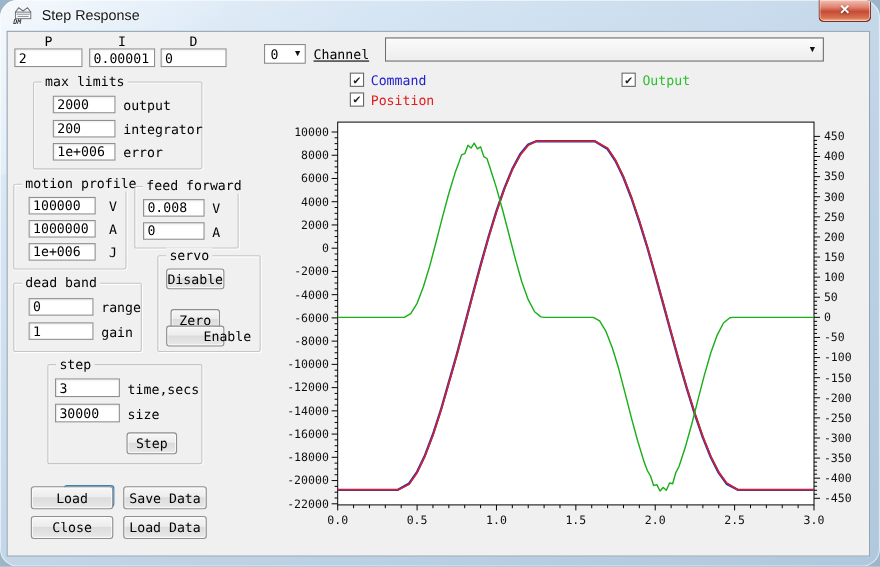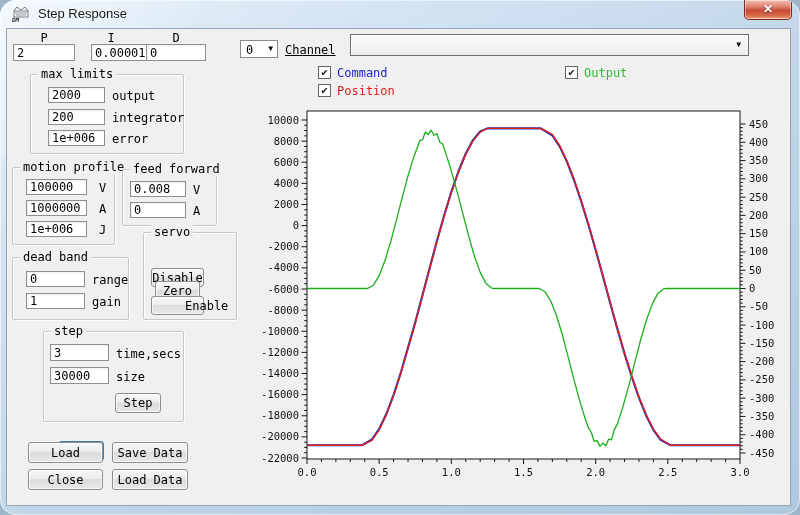--- a/index.html
+++ b/index.html
@@ -69,21 +69,21 @@
       <span>✕</span>
     </div>
   </div>
 
   <div class="client"></div>
 
   <span class="lbl" style="left:13px;top:31px;width:62px;text-align:center;">P</span>
   <span class="lbl" style="left:81px;top:31px;width:60px;text-align:center;">I</span>
   <span class="lbl" style="left:146px;top:31px;width:60px;text-align:center;">D</span>
   <input class="tf" style="left: 13px; top: 44px; width: 62px; height: 17px;" value="2">
-  <input class="tf" style="left: 91px; top: 44px; width: 60px; height: 17px;" value="0.00001">
+  <input class="tf" style="left: 81px; top: 44px; width: 60px; height: 17px;" value="0.00001">
   <input class="tf" style="left: 146px; top: 44px; width: 60px; height: 17px;" value="0">
 
   <div class="combo" style="left:240px;top:40px;width:38px;height:18px;">
     <span class="val">0</span>
     <span class="arrow">▼</span>
   </div>
   <span class="lbl" style="left:285px;top:43px;text-decoration:underline;">Channel</span>
 
   <div class="plotcombo" style="left:350px;top:34px;width:399px;height:22px;">
     <span class="arrow">▼</span>
@@ -120,21 +120,21 @@
     <span class="grp-label">feed forward</span>
   </div>
   <input class="tf" style="left: 130px; top: 181px; width: 56px; height: 16px;" value="0.008">
   <span class="lbl" style="left:193px;top:183px;">V</span>
   <input class="tf" style="left: 130px; top: 202px; width: 56px; height: 16px;" value="0">
   <span class="lbl" style="left:193px;top:204px;">A</span>
 
   <div class="grp" style="left:143px;top:232px;width:92px;height:86px;">
     <span class="grp-label">servo</span>
   </div>
-  <button class="btn" style="left:151px;top:244px;width:53px;height:19px;margin-top:24px;">Disable</button>
+  <button class="btn" style="left:151px;top:244px;width:53px;height:19px;">Disable</button>
   <button class="btn" style="left:155px;top:270px;width:45px;height:19px;margin-top:11px;">Zero</button>
   <button class="btn" style="left:151px;top:296px;width:53px;height:19px;padding-left:33px;">Enable</button>
 
   <div class="grp" style="left:12px;top:257px;width:115px;height:61px;">
     <span class="grp-label">dead band</span>
   </div>
   <input class="tf" style="left: 26px; top: 271px; width: 59px; height: 16px;" value="0">
   <span class="lbl" style="left:92px;top:273px;">range</span>
   <input class="tf" style="left: 26px; top: 293px; width: 59px; height: 16px;" value="1">
   <span class="lbl" style="left:92px;top:295px;">gain</span>

